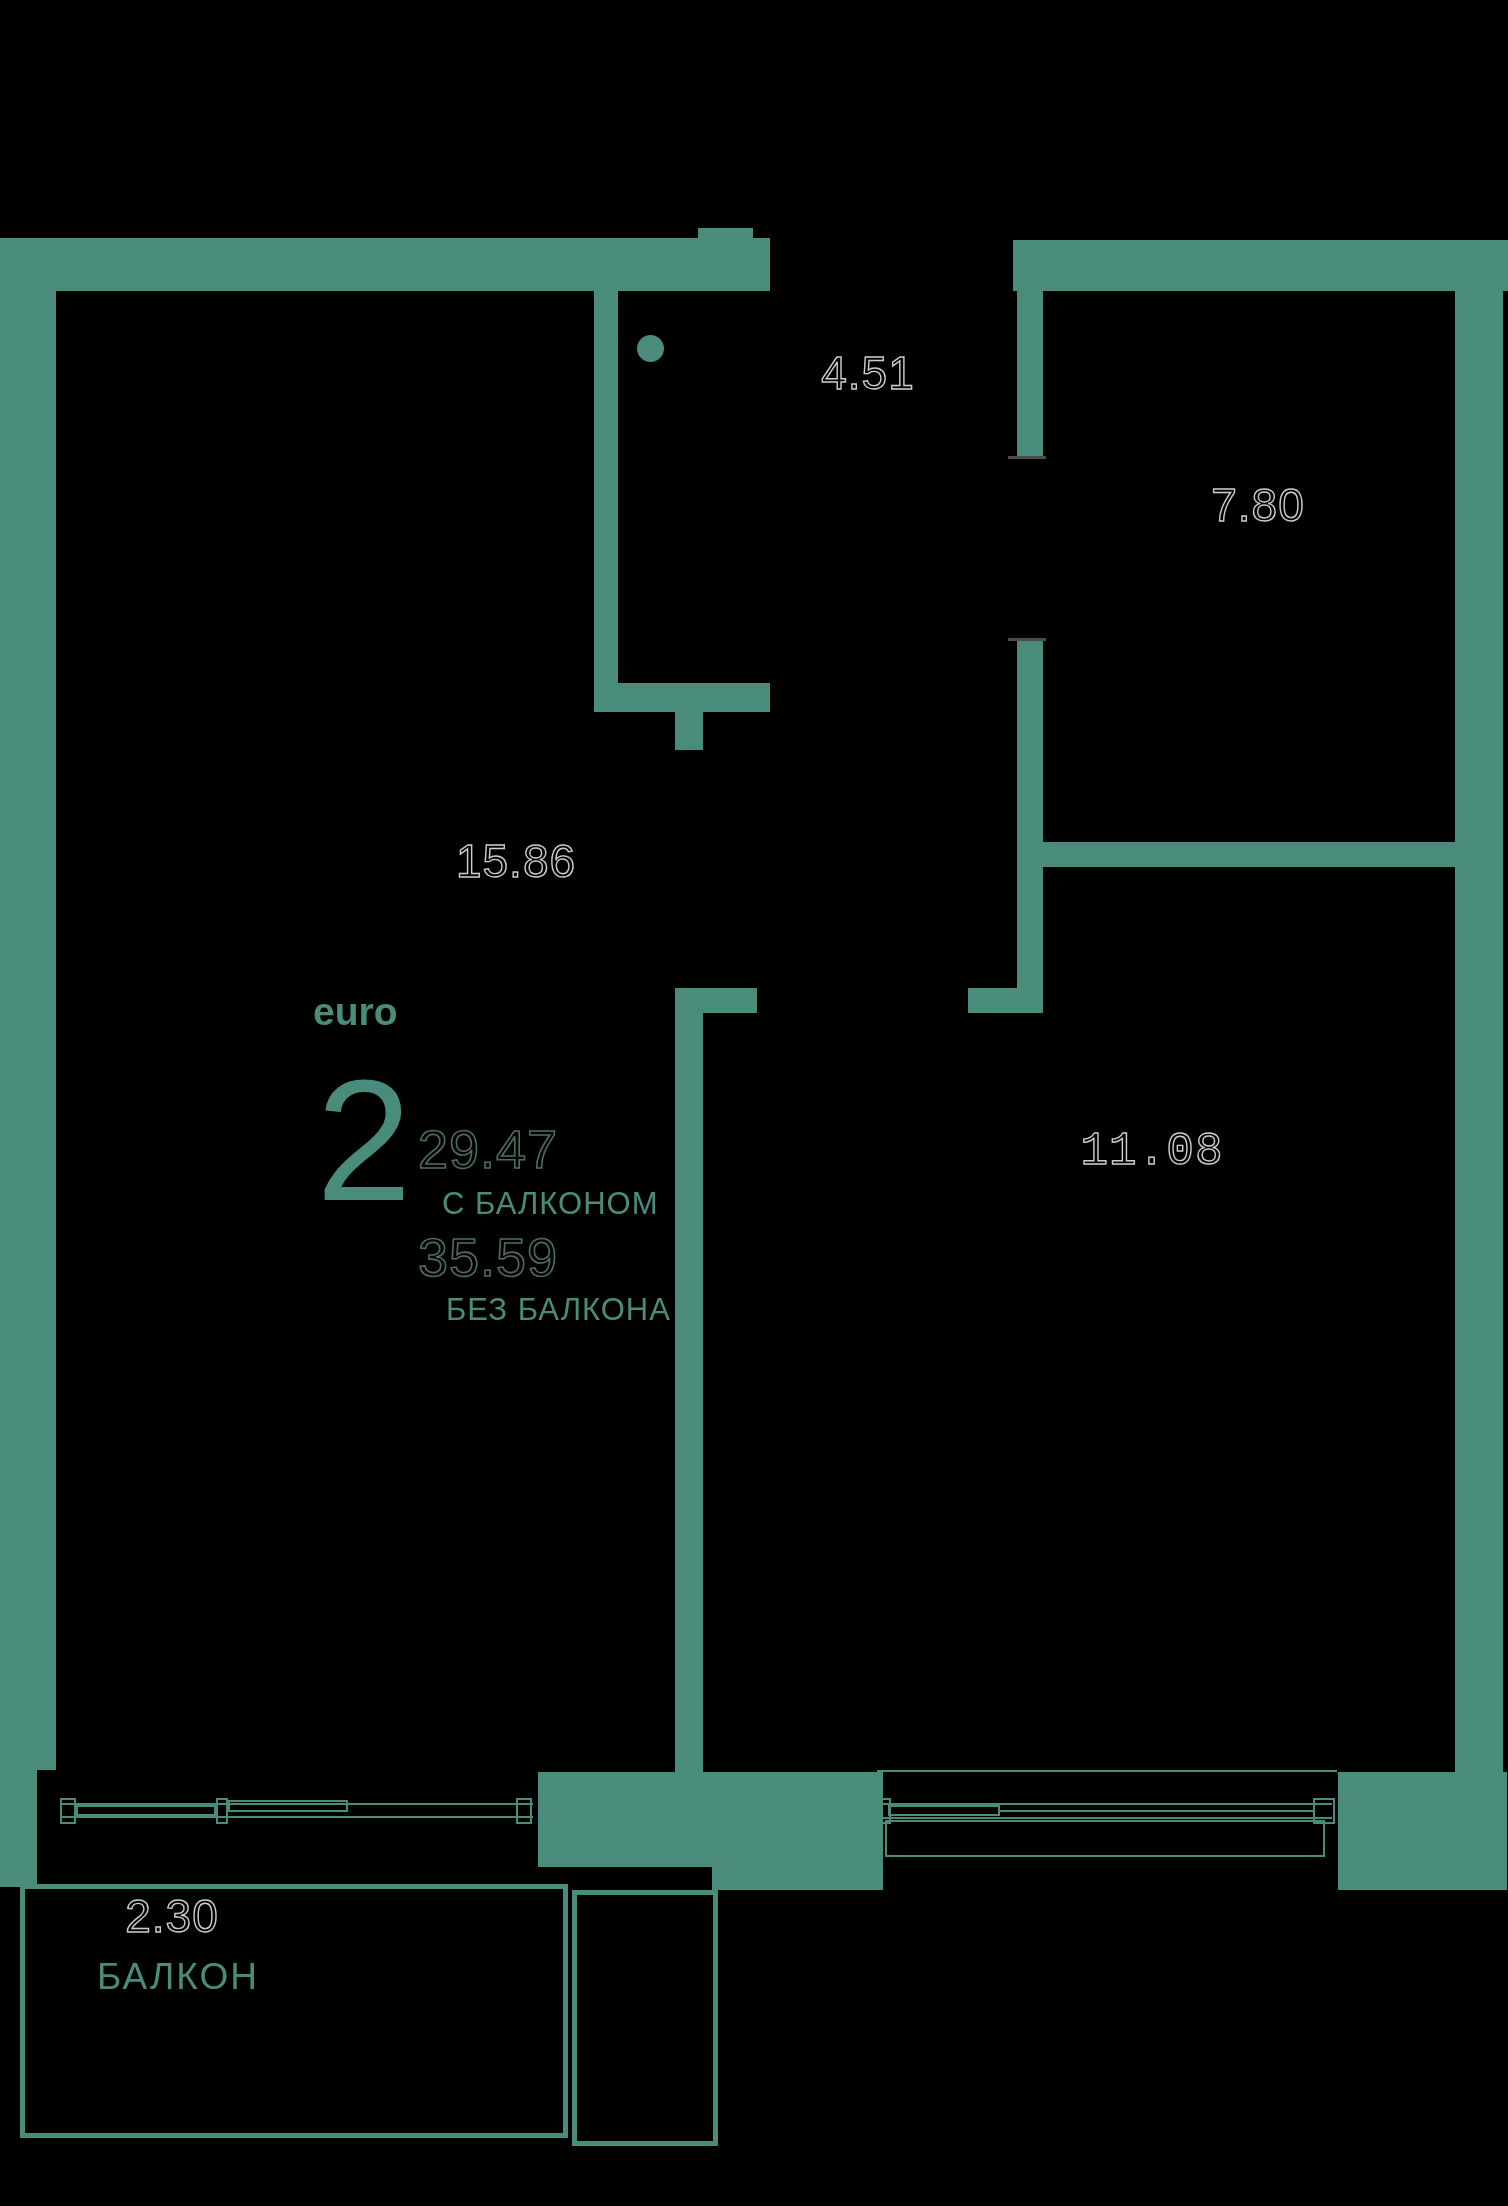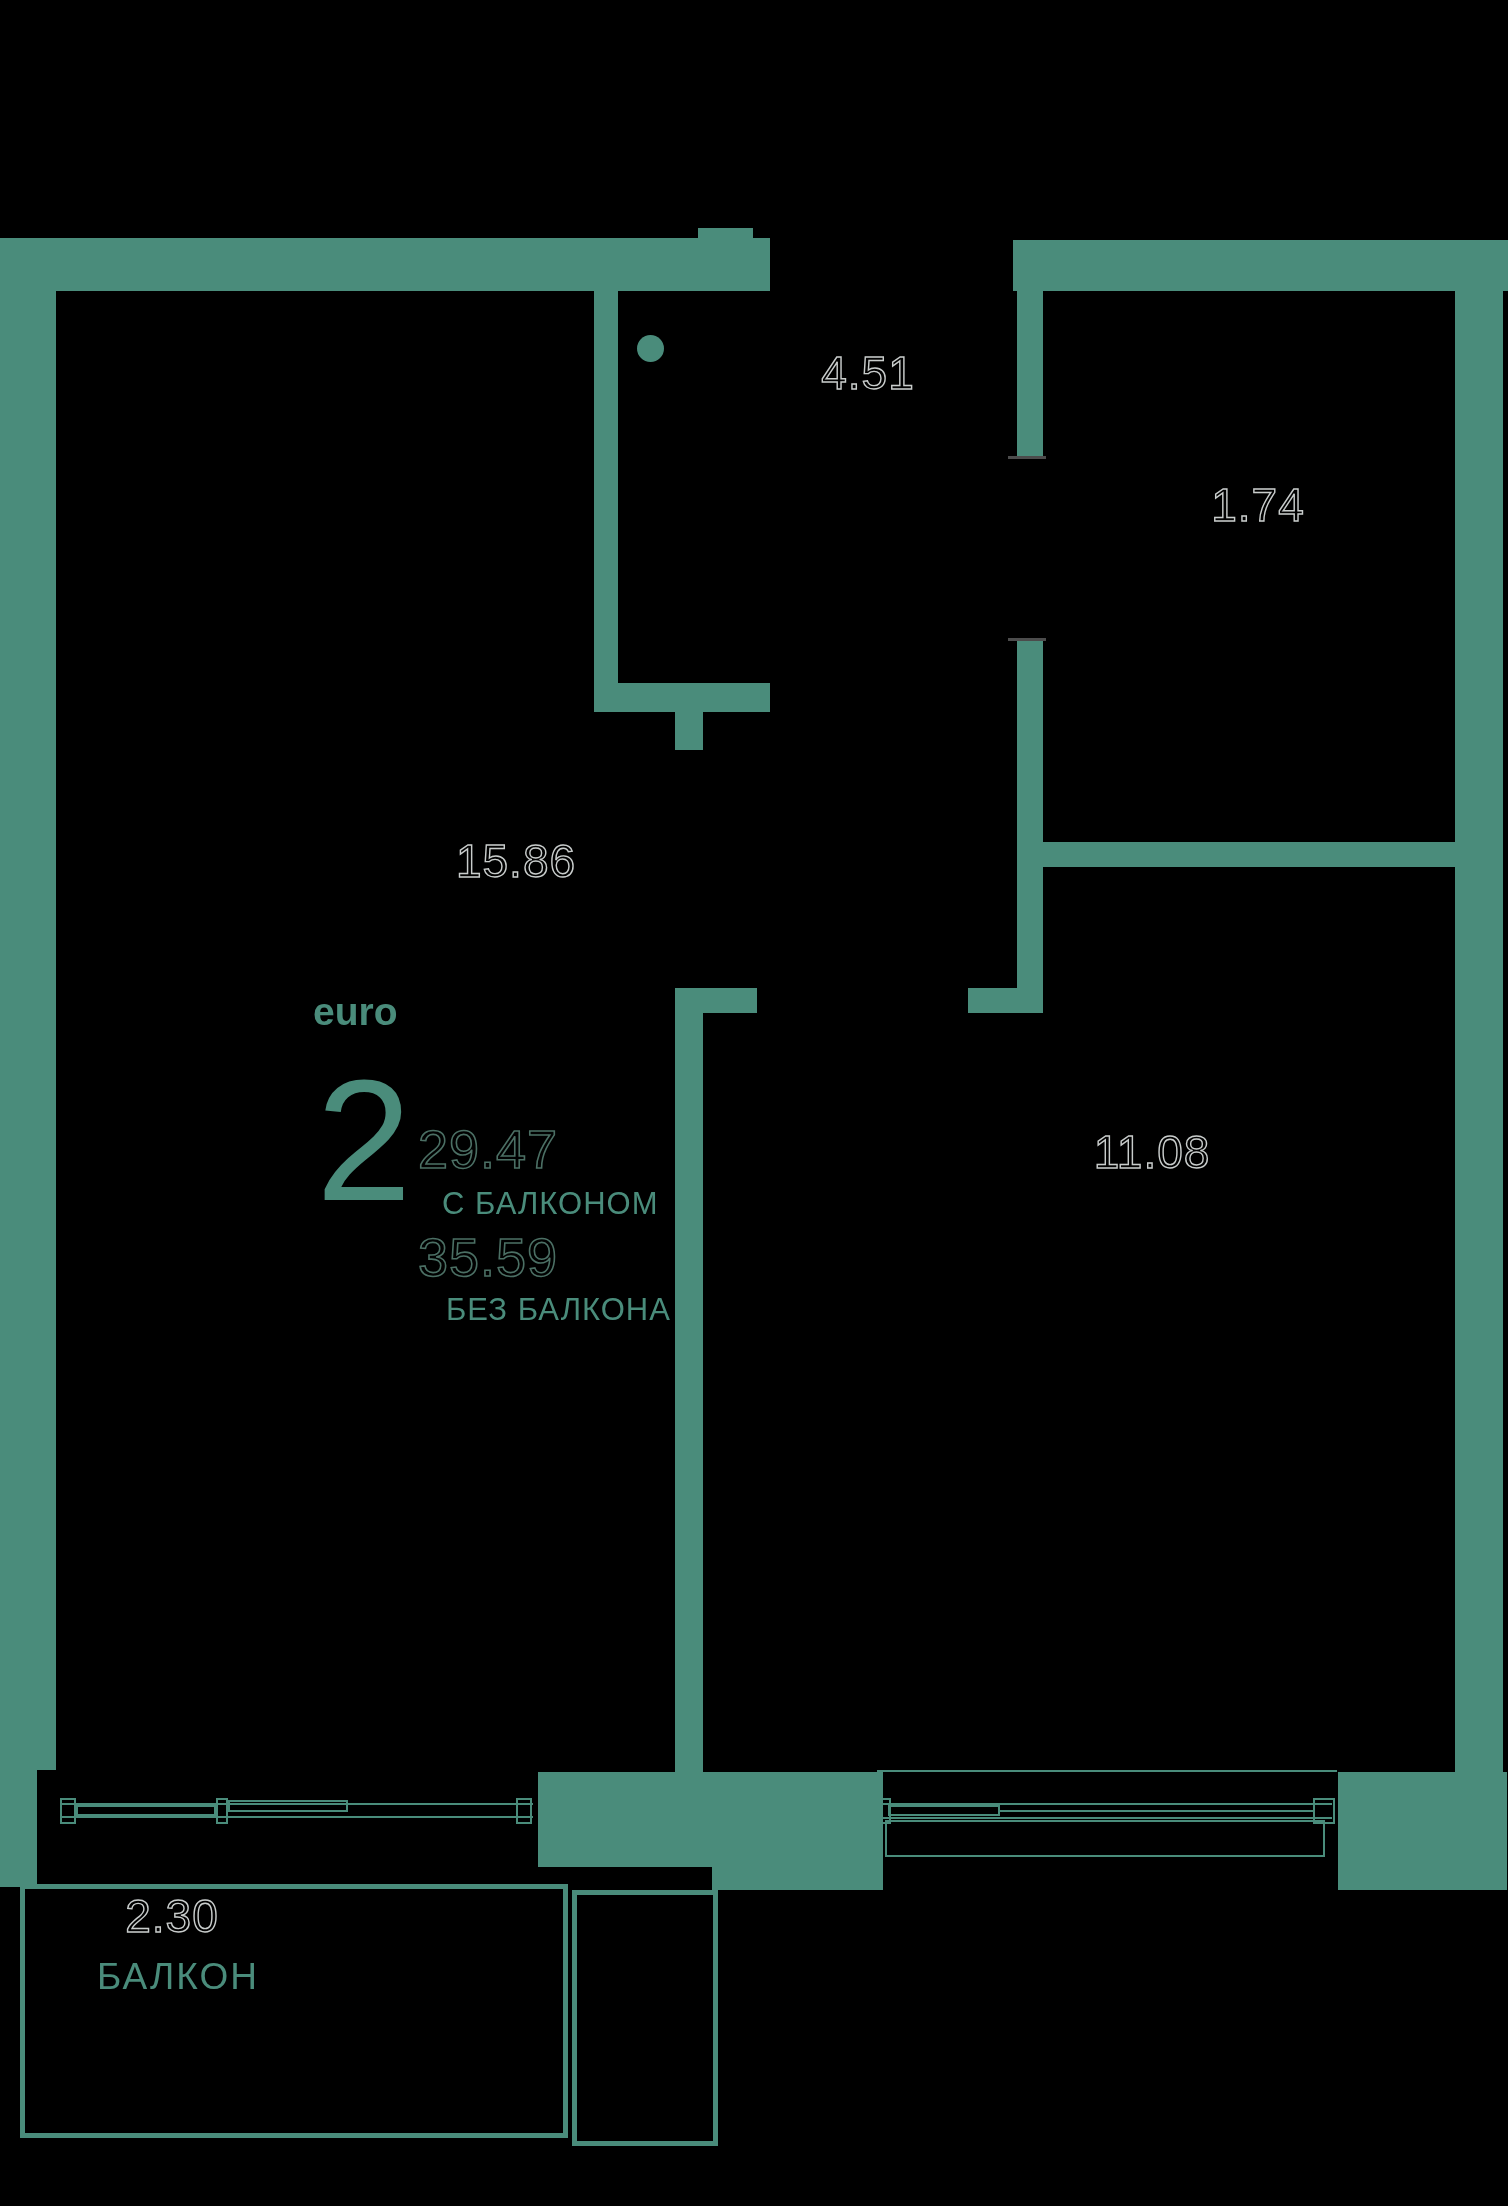--- a/index.html
+++ b/index.html
@@ -84,22 +84,22 @@
   <div class="orect" style="left:1313px;top:1798px;width:22px;height:26px;"></div>
   <div class="orect" style="left:888px;top:1805px;width:112px;height:11px;"></div>
   <div class="tline" style="left:1000px;top:1810px;width:315px;height:2px;"></div>
   <div class="orect" style="left:885px;top:1820px;width:440px;height:37px;"></div>
 
   <div class="balc" style="left:20px;top:1884px;width:548px;height:254px;"></div>
   <div class="balc" style="left:572px;top:1890px;width:146px;height:256px;"></div>
 
   <div class="area-num" style="left:516px;top:861px;">15.86</div>
   <div class="area-num" style="left:868px;top:373px;">4.51</div>
-  <div class="area-num" style="left:1258px;top:505px;">1.74</div>
-  <div class="area-num" style="left:1152px;top:1152px;">11.08</div>
+  <div class="area-num" style="left:1258px;top:505px;">7.80</div>
+  <div class="area-num" style="left:1152px;top:1152px;font-family:Liberation Mono, monospace;">11.08</div>
   <div class="area-num" style="left:172px;top:1916px;">2.30</div>
   <div class="balcony-label" style="left:178px;top:1977px;">БАЛКОН</div>
 
   <div class="euro-word">euro</div>
   <div class="big-digit">2</div>
   <div class="val-num v1">29.47</div>
   <div class="val-lbl l1">С БАЛКОНОМ</div>
   <div class="val-num v2">35.59</div>
   <div class="val-lbl l2">БЕЗ БАЛКОНА</div>
 

